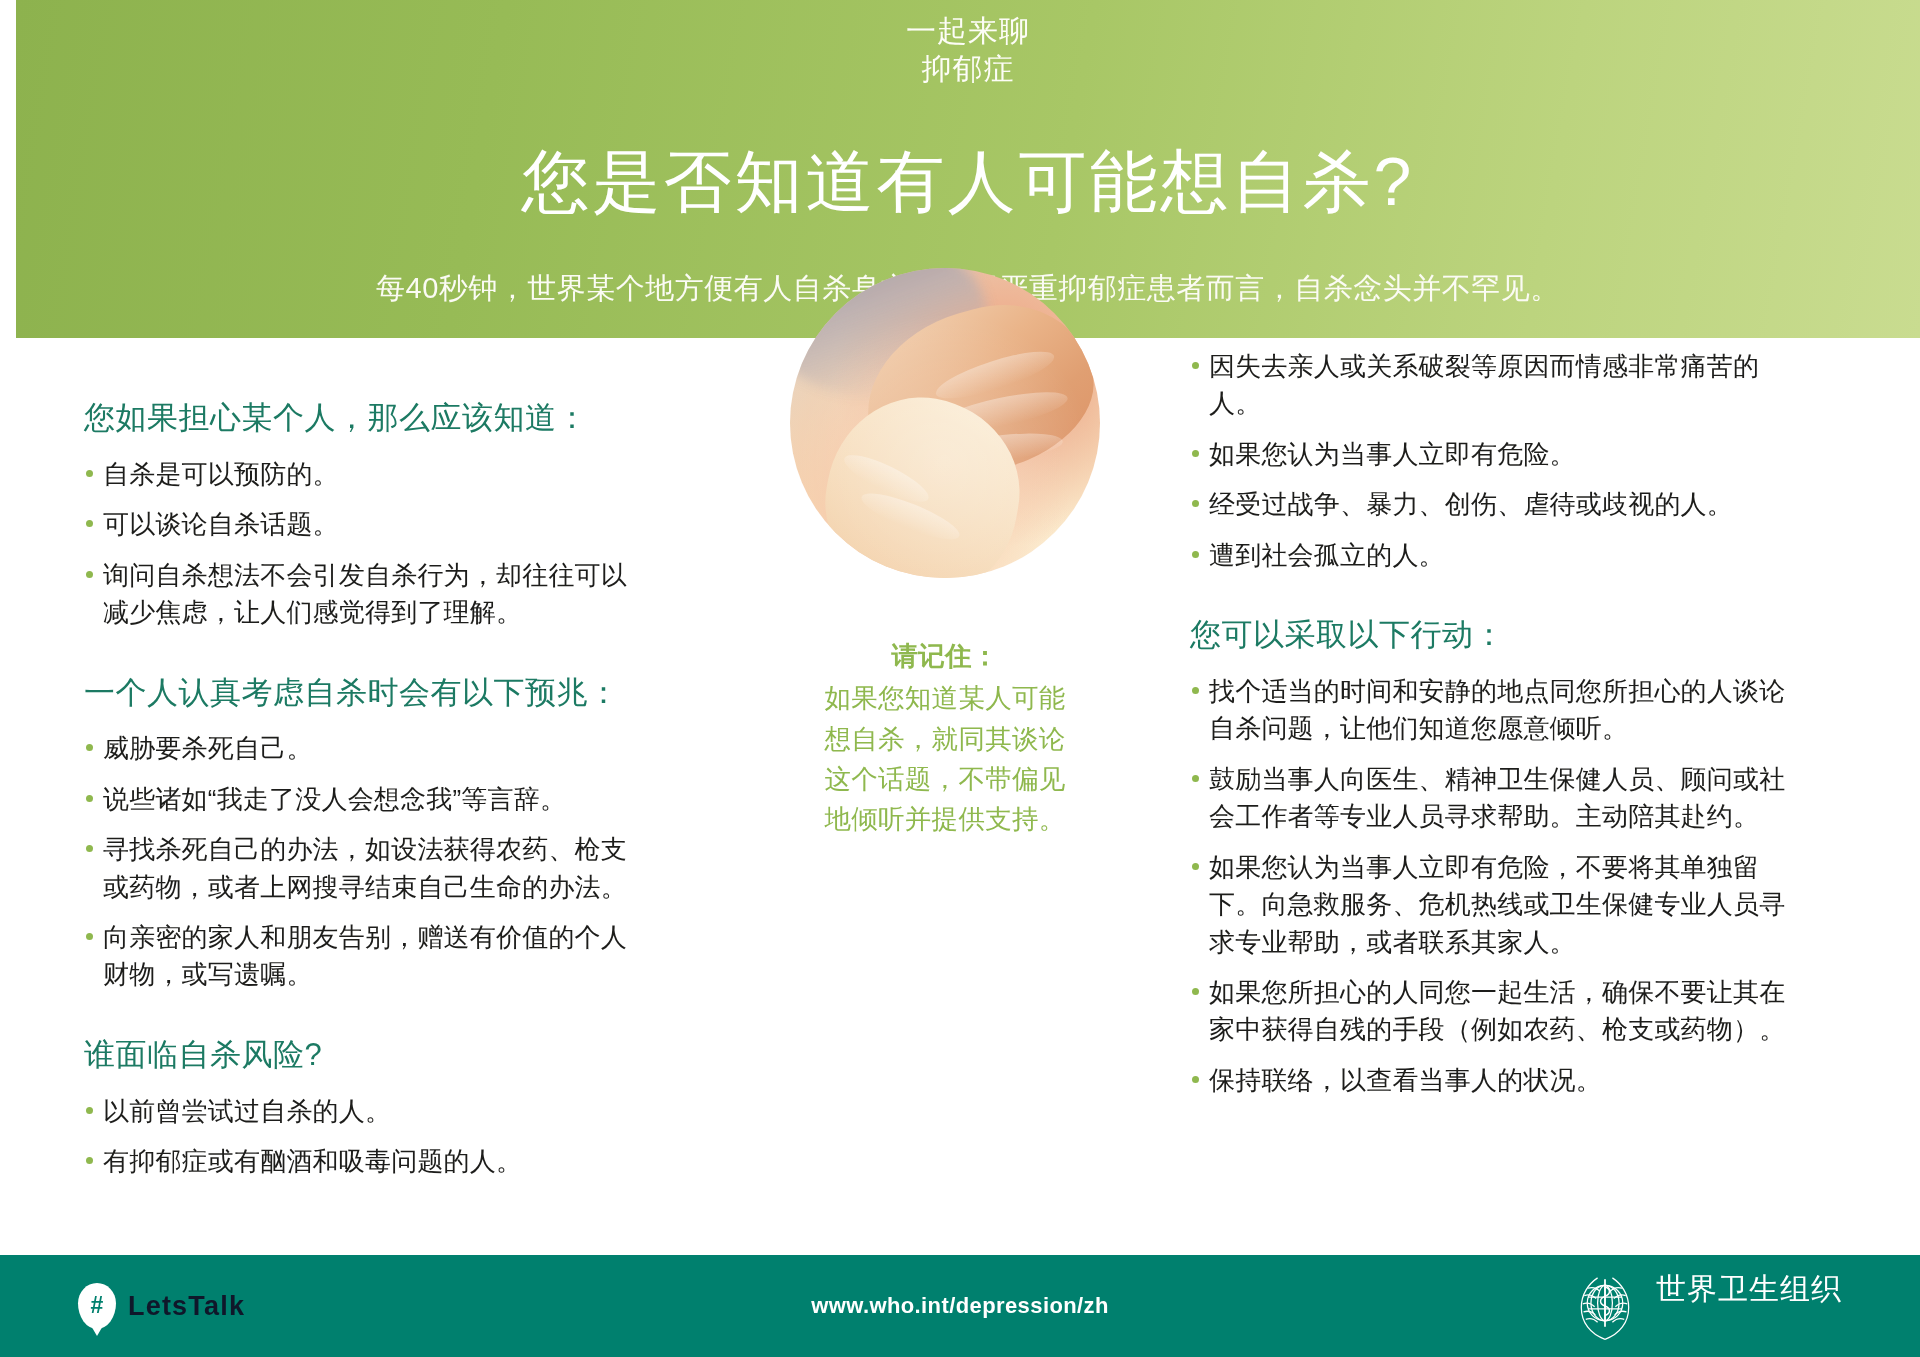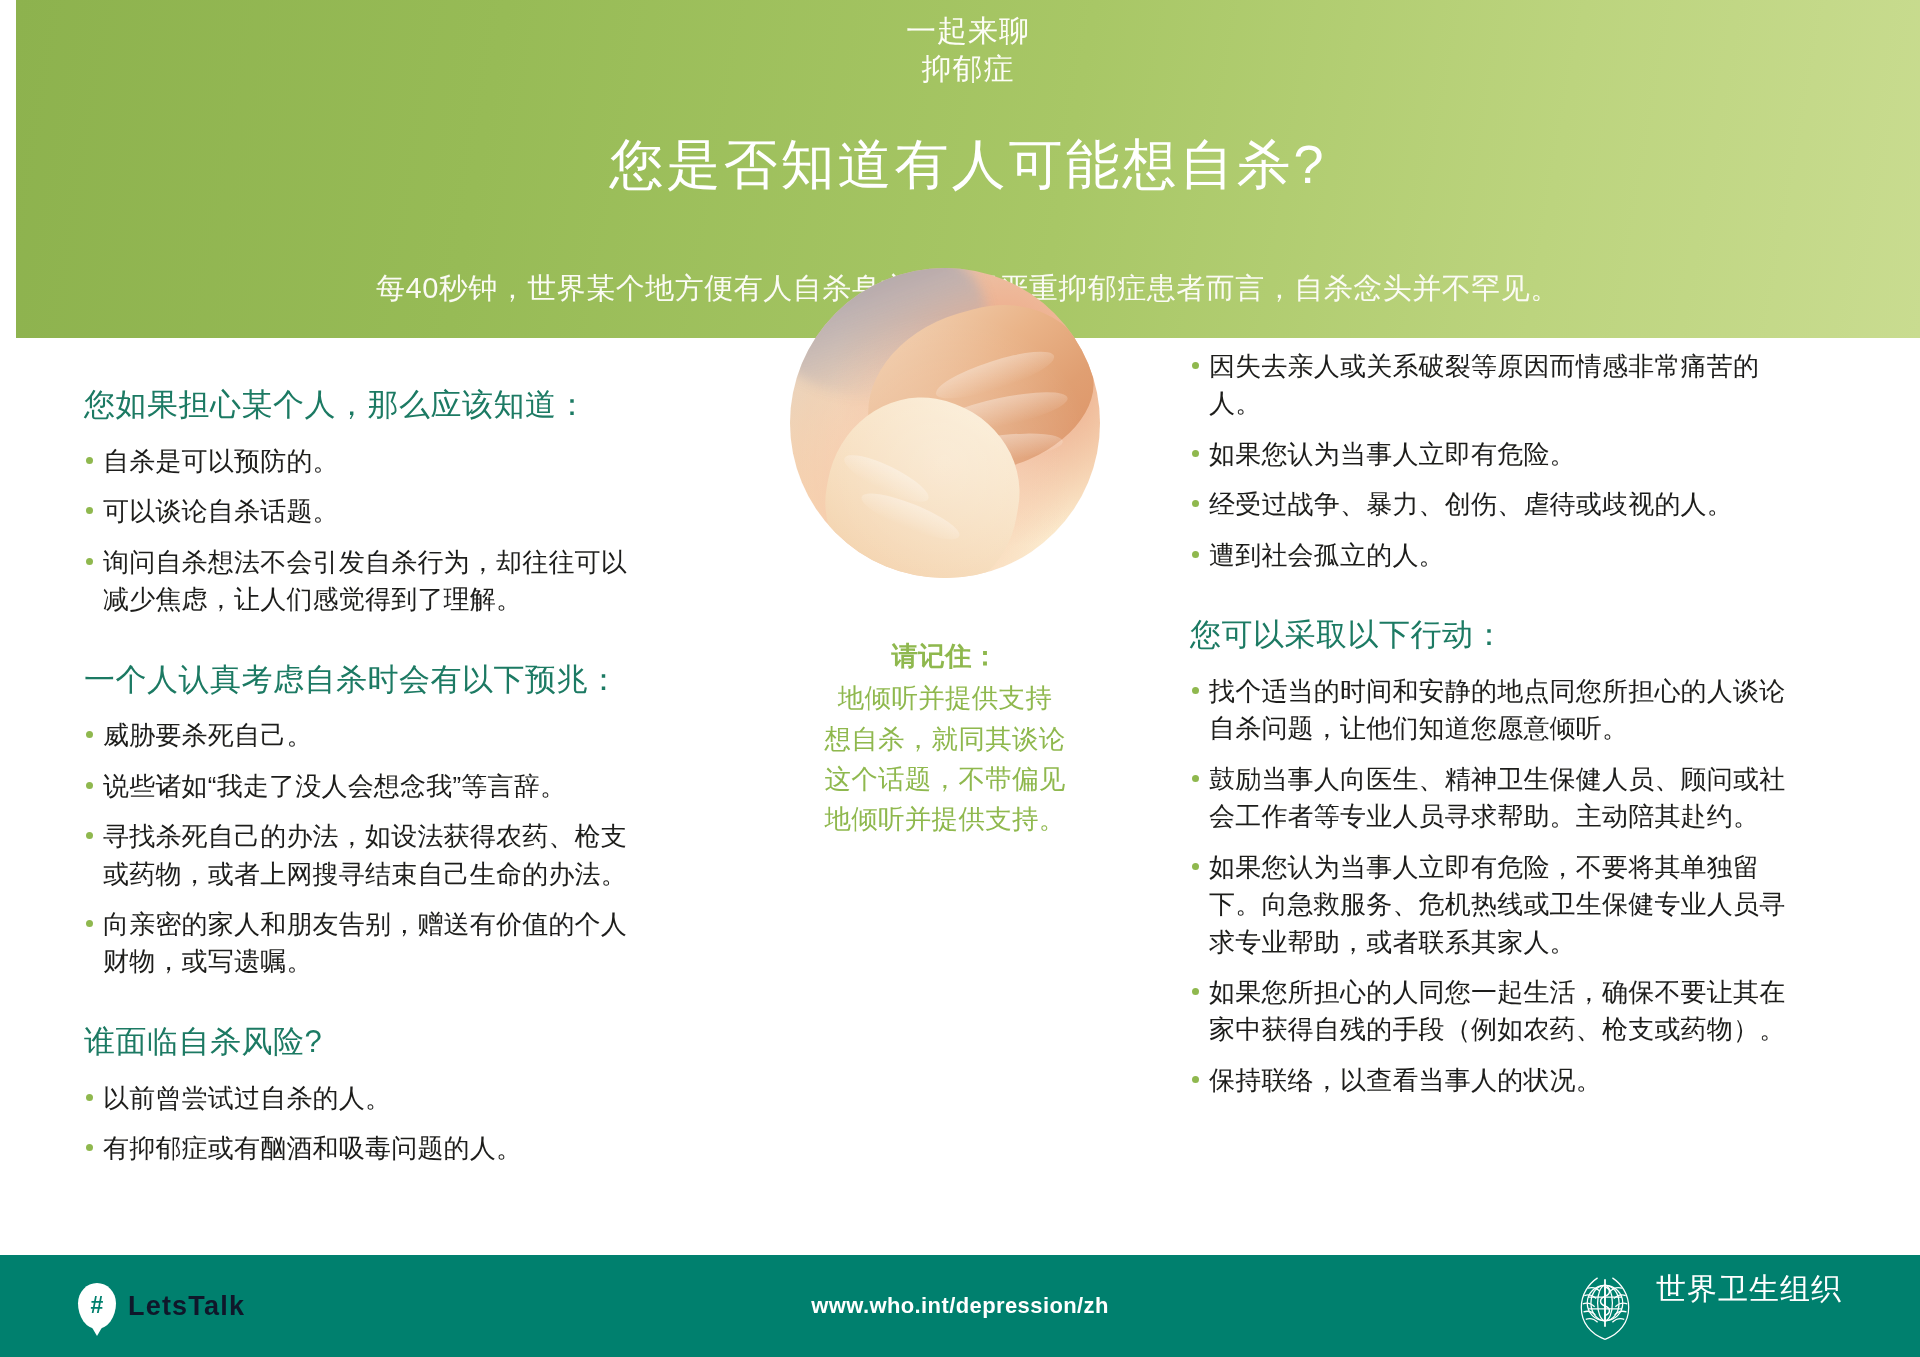--- a/index.html
+++ b/index.html
@@ -46,21 +46,21 @@
     color: #fdfdf7;
   }
   .campaign span { display: block; }
 
   .main-title {
     position: absolute;
     top: 100px;
     left: 0;
     right: 0;
     text-align: center;
-    font-size: 54px;
+    font-size: 68px;
     line-height: 1.04;
     font-weight: 400;
     letter-spacing: 3px;
     color: #ffffff;
   }
   .sub-title {
     position: absolute;
     top: 240px;
     left: 0;
     right: 0;
@@ -75,21 +75,21 @@
   .content {
     position: relative;
     flex: 1 1 auto;
     background: #ffffff;
   }
 
   .col {
     position: absolute;
     top: 0;
   }
-  .col-left  { left: 84px;  width: 560px; }
+  .col-left  { left: 84px;  width: 560px; margin-top: 13px; }
   .col-right { left: 1190px; width: 620px; }
 
   .col-left  { padding-top: 48px; }
   .col-right { padding-top: 10px; }
 
   h2.section-head {
     margin: 0 0 18px 0;
     font-size: 31px;
     font-weight: 400;
     line-height: 1.25;
@@ -339,21 +339,21 @@
         <div class="finger f3"></div>
         <div class="hand-lower"></div>
         <div class="finger g1"></div>
         <div class="finger g2"></div>
         <div class="glow"></div>
       </div>
 
       <div class="remember">
         <strong class="remember-head">请记住：</strong>
         <div class="remember-body">
-          <span>地倾听并提供支持</span>
+          <span>如果您知道某人可能</span>
           <span>想自杀，就同其谈论</span>
           <span>这个话题，不带偏见</span>
           <span>地倾听并提供支持。</span>
         </div>
       </div>
     </div>
 
     <div class="col col-right">
 
       <section class="section">

